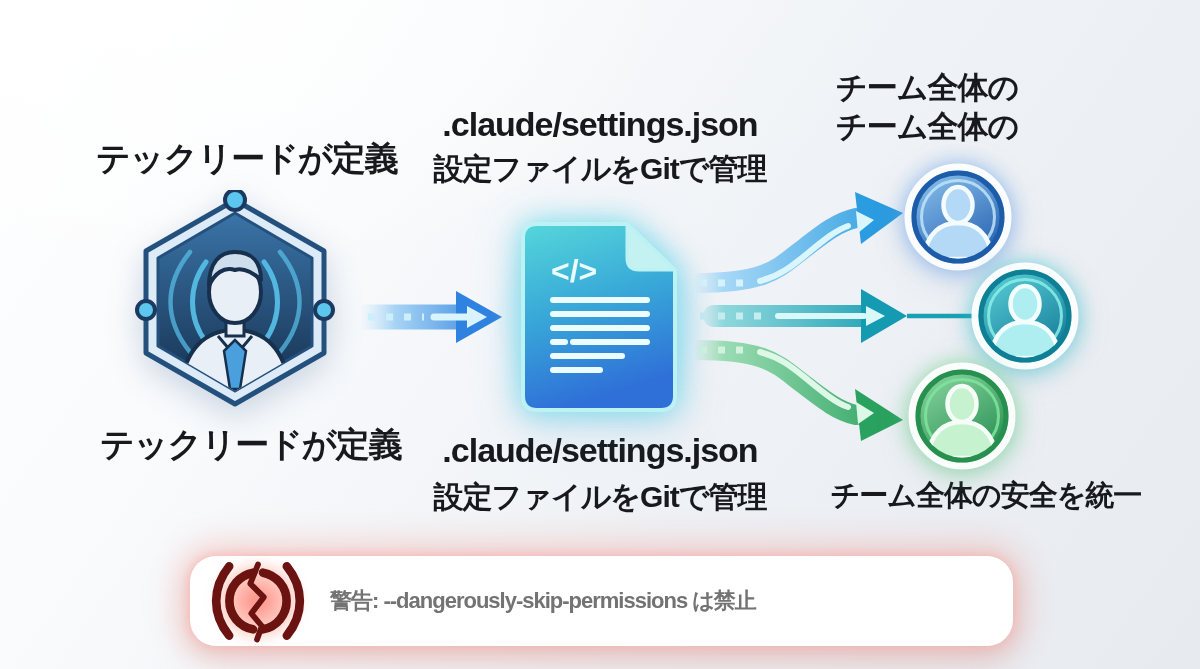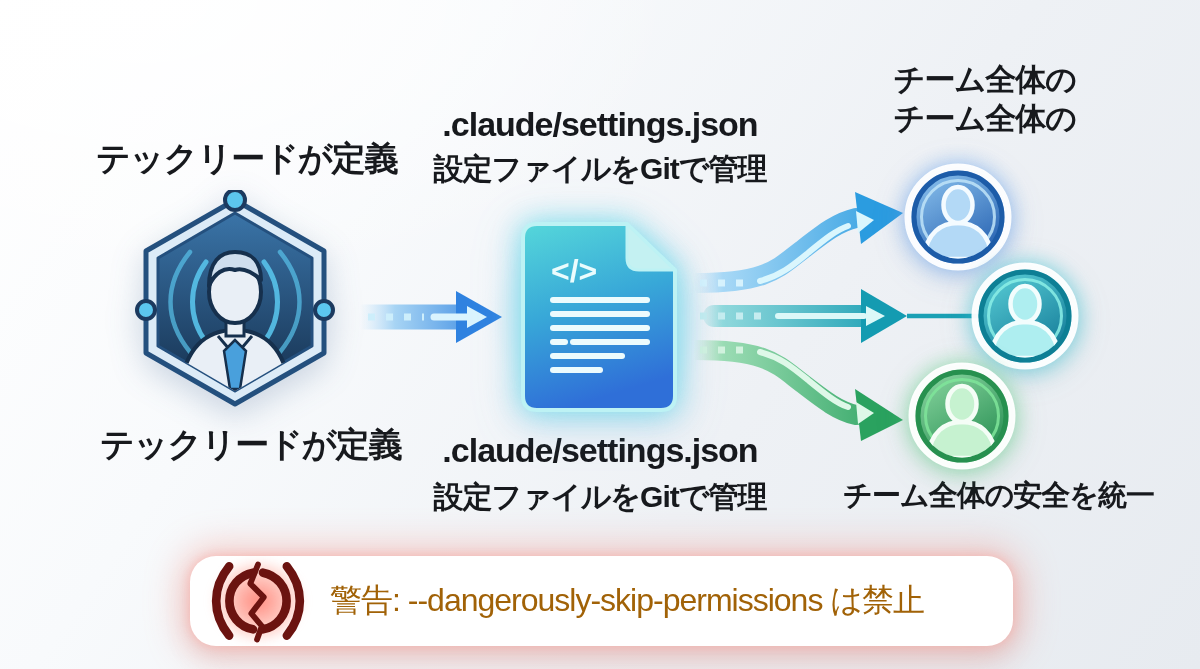--- a/index.html
+++ b/index.html
@@ -8,26 +8,26 @@
     font-family:"Liberation Sans","DejaVu Sans",sans-serif;
     background:
       radial-gradient(ellipse 900px 500px at 12% 0%, rgba(255,255,255,.95) 0%, rgba(255,255,255,0) 60%),
       linear-gradient(125deg,#ffffff 0%,#f8fafc 30%,#eef1f5 62%,#e7ebf0 100%);
   }
   .lbl{position:absolute;font-weight:700;color:#17191d;line-height:1.2;text-align:center;}
   .lbl-top-left{left:96px;top:138px;font-size:34px;letter-spacing:-1px;}
   .lbl-top-mid{left:415px;top:104px;width:370px;text-align:center;}
   .lbl-top-mid .l1{display:block;font-size:34px;letter-spacing:-1px;}
   .lbl-top-mid .l2{display:block;font-size:30px;margin-top:6px;letter-spacing:-1px;}
-  .lbl-top-right{left:836px;top:60px;width:240px;text-align:right;font-size:31px;line-height:39px;letter-spacing:-1px;}
+  .lbl-top-right{left:836px;top:68px;width:240px;text-align:left;font-size:31px;line-height:39px;letter-spacing:-1px;}
   .lbl-bot-left{left:100px;top:424px;font-size:34px;letter-spacing:-1px;}
   .lbl-bot-mid{left:415px;top:430px;width:370px;text-align:center;}
   .lbl-bot-mid .l1{display:block;font-size:34px;letter-spacing:-1px;}
   .lbl-bot-mid .l2{display:block;font-size:30px;margin-top:8px;letter-spacing:-1px;}
-  .lbl-bot-right{left:818px;top:478px;width:336px;text-align:right;font-size:29px;letter-spacing:-1px;}
+  .lbl-bot-right{left:818px;top:478px;width:336px;text-align:center;font-size:29px;letter-spacing:-1px;}
 
   .abs{position:absolute;}
   .doc-glow{left:462px;top:192px;width:280px;height:250px;border-radius:50%;
     background:radial-gradient(closest-side, rgba(150,230,242,.55), rgba(170,225,245,.25) 60%, rgba(180,230,245,0) 78%);
     filter:blur(8px);}
   .hex-icon{left:118px;top:190px;filter:drop-shadow(0 10px 16px rgba(40,80,130,.22));}
   .doc-icon{left:515px;top:218px;
     filter:drop-shadow(0 0 14px rgba(110,225,235,.8)) drop-shadow(0 8px 18px rgba(80,160,220,.30));}
   .avatar{width:116px;height:116px;}
   .avatar-blue{left:900px;top:159px;filter:drop-shadow(0 0 10px rgba(110,170,240,.6)) drop-shadow(0 6px 12px rgba(60,110,190,.25));}
@@ -36,21 +36,21 @@
   .arrows{left:0;top:0;}
 
   .banner{left:190px;top:556px;width:823px;height:90px;background:#ffffff;border-radius:26px;
     display:flex;align-items:center;gap:22px;padding-left:18px;box-sizing:border-box;
     box-shadow:0 0 34px 10px rgba(244,150,140,.45), 0 0 8px 2px rgba(250,190,185,.55), 0 12px 26px rgba(150,90,90,.15);}
   .banner-icon-wrap{position:relative;width:100px;height:86px;flex:0 0 auto;}
   .banner-icon-glow{position:absolute;left:-12px;top:-12px;width:124px;height:110px;
     background:radial-gradient(closest-side, rgba(255,110,95,.8), rgba(255,140,120,.35) 55%, rgba(255,160,140,0) 78%);
     filter:blur(4px);}
   .banner-icon-wrap svg{position:relative;}
-  .banner-text{font-size:32px;font-weight:400;color:#a16207;letter-spacing:-1px;white-space:nowrap;}
+  .banner-text{font-size:22px;font-weight:700;color:#737373;letter-spacing:-1px;white-space:nowrap;}
 </style>
 </head>
 <body>
 
 <div class="canvas">
 
   <div class="lbl lbl-top-left">テックリードが定義</div>
   <div class="lbl lbl-top-mid">
     <span class="l1">.claude/settings.json</span>
     <span class="l2">設定ファイルをGitで管理</span>

